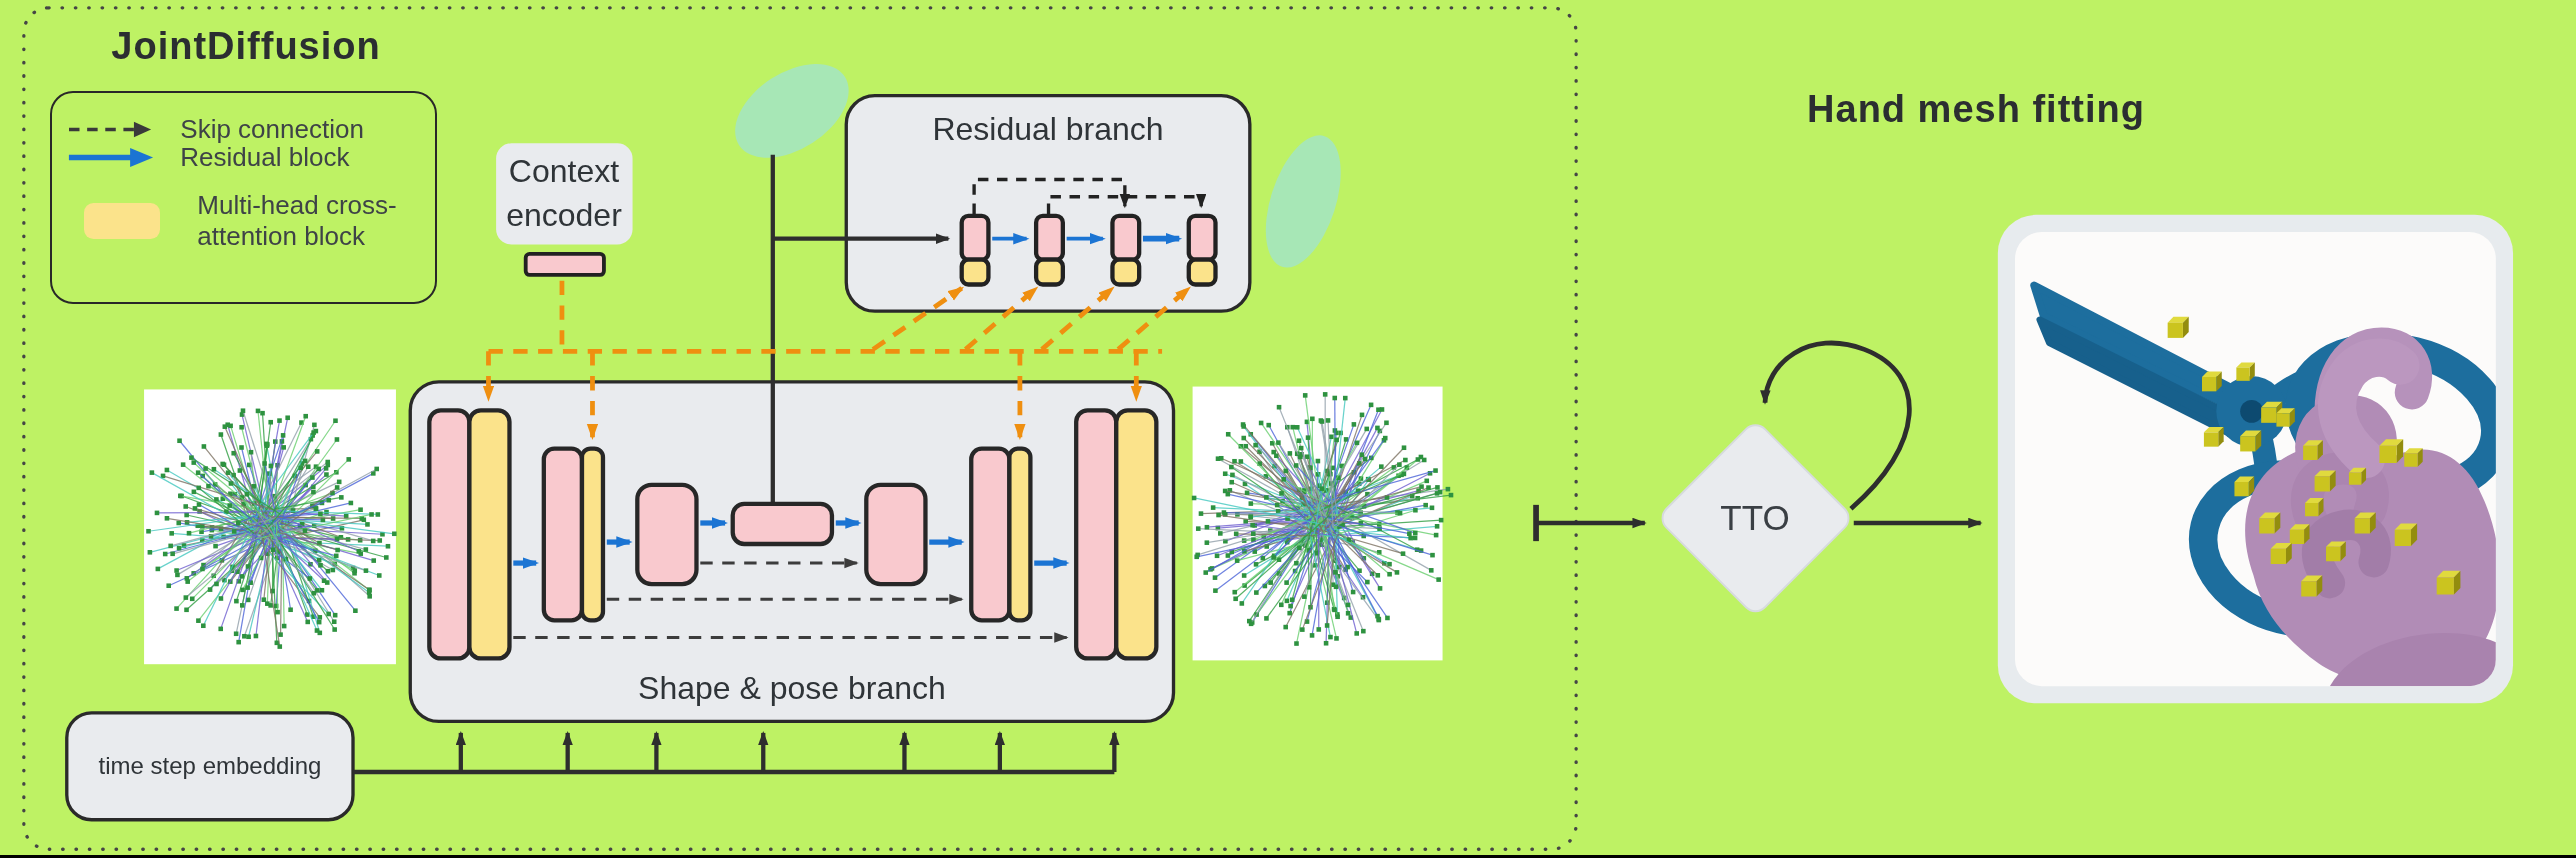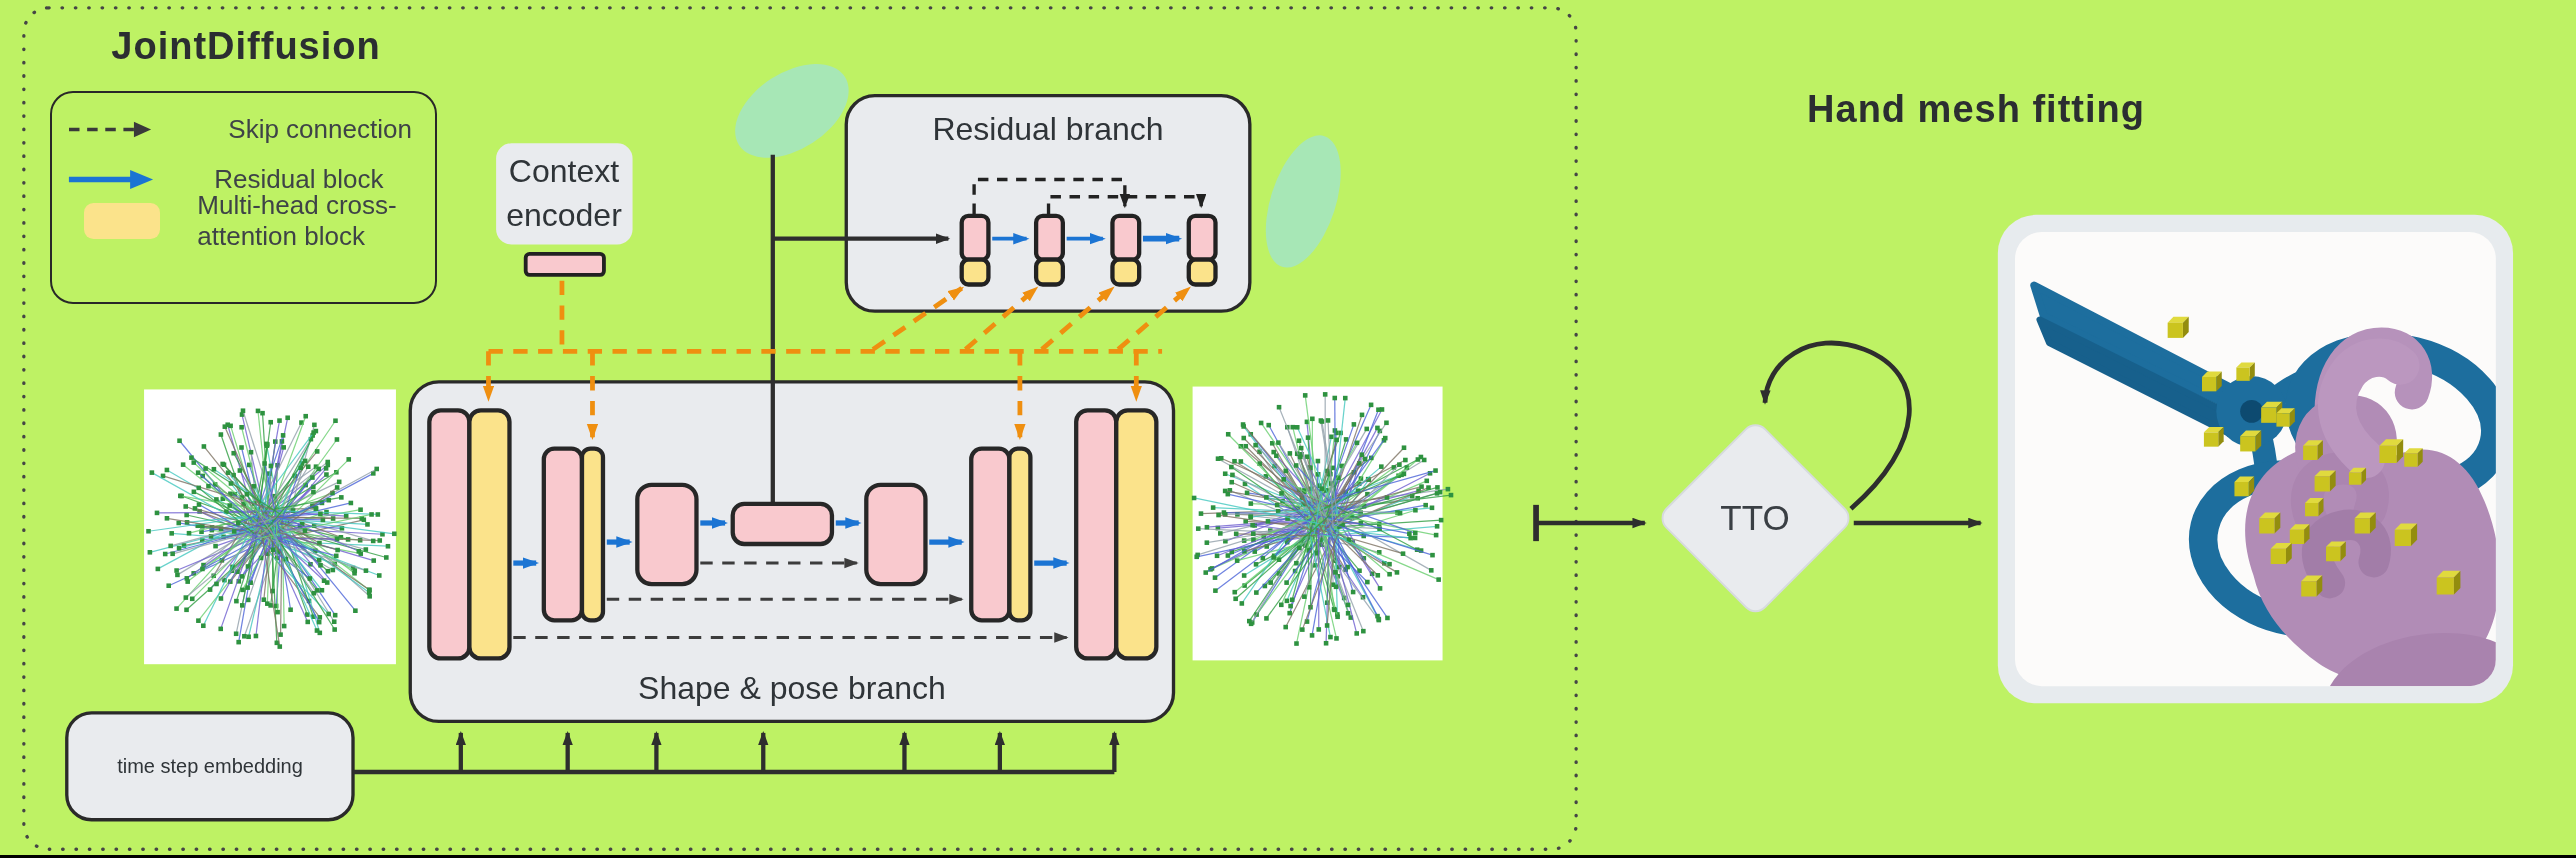--- a/index.html
+++ b/index.html
@@ -1380,45 +1380,45 @@
             </g>
         </g>
       </g>
     </g>
   </svg>
 
   <div class="lbl panel-title" style="left:246px;top:25px;">JointDiffusion</div>
   <div class="lbl panel-title" style="left:1976px;top:88px;">Hand mesh fitting</div>
 
   <div id="legend">
-    <div class="leg-row" style="top:21px;gap:48px;">
+    <div class="leg-row" style="top:21px;">
       <span class="leg-icon">
         <svg width="88" height="21" viewBox="0 0 92 22">
           <line x1="2" y1="11" x2="70" y2="11" stroke="#3a3a3a" stroke-width="3.5" stroke-dasharray="11 8"></line>
           <path d="M70,3 L88,11 L70,19 Z" fill="#3a3a3a"></path>
         </svg>
       </span>
       <span class="leg-text">Skip connection</span>
     </div>
-    <div class="leg-row" style="top:71px;gap:34px;">
+    <div class="leg-row" style="top:49px;">
       <span class="leg-icon">
         <svg width="88" height="23" viewBox="0 0 92 24">
           <line x1="2" y1="12" x2="68" y2="12" stroke="#1b74d3" stroke-width="6"></line>
           <path d="M66,2 L90,12 L66,22 Z" fill="#1b74d3"></path>
         </svg>
       </span>
       <span class="leg-text">Residual block</span>
     </div>
     <div class="leg-row" style="top:97px;padding-left:17px;">
       <span class="leg-icon">
           <span class="swatch-y"></span>
         </span>
       <span class="leg-text">Multi-head cross-attention block</span>
     </div>
   </div>
 
   <div class="center-box" style="left:496px;top:143px;width:136px;height:101px;font-size:32px;">Context encoder</div>
   <div class="lbl box-label" style="left:1048px;top:111px;">Residual branch</div>
   <div class="lbl box-label" style="left:792px;top:670px;">Shape &amp; pose branch</div>
-  <div class="center-box" style="left:67px;top:713px;width:286px;height:107px;font-size:20px;">time step embedding</div>
+  <div class="center-box" style="left:67px;top:713px;width:286px;height:107px;font-size:24px;">time step embedding</div>
   <div id="tto-label">TTO</div>
 </div>
 
 
 </body></html>

